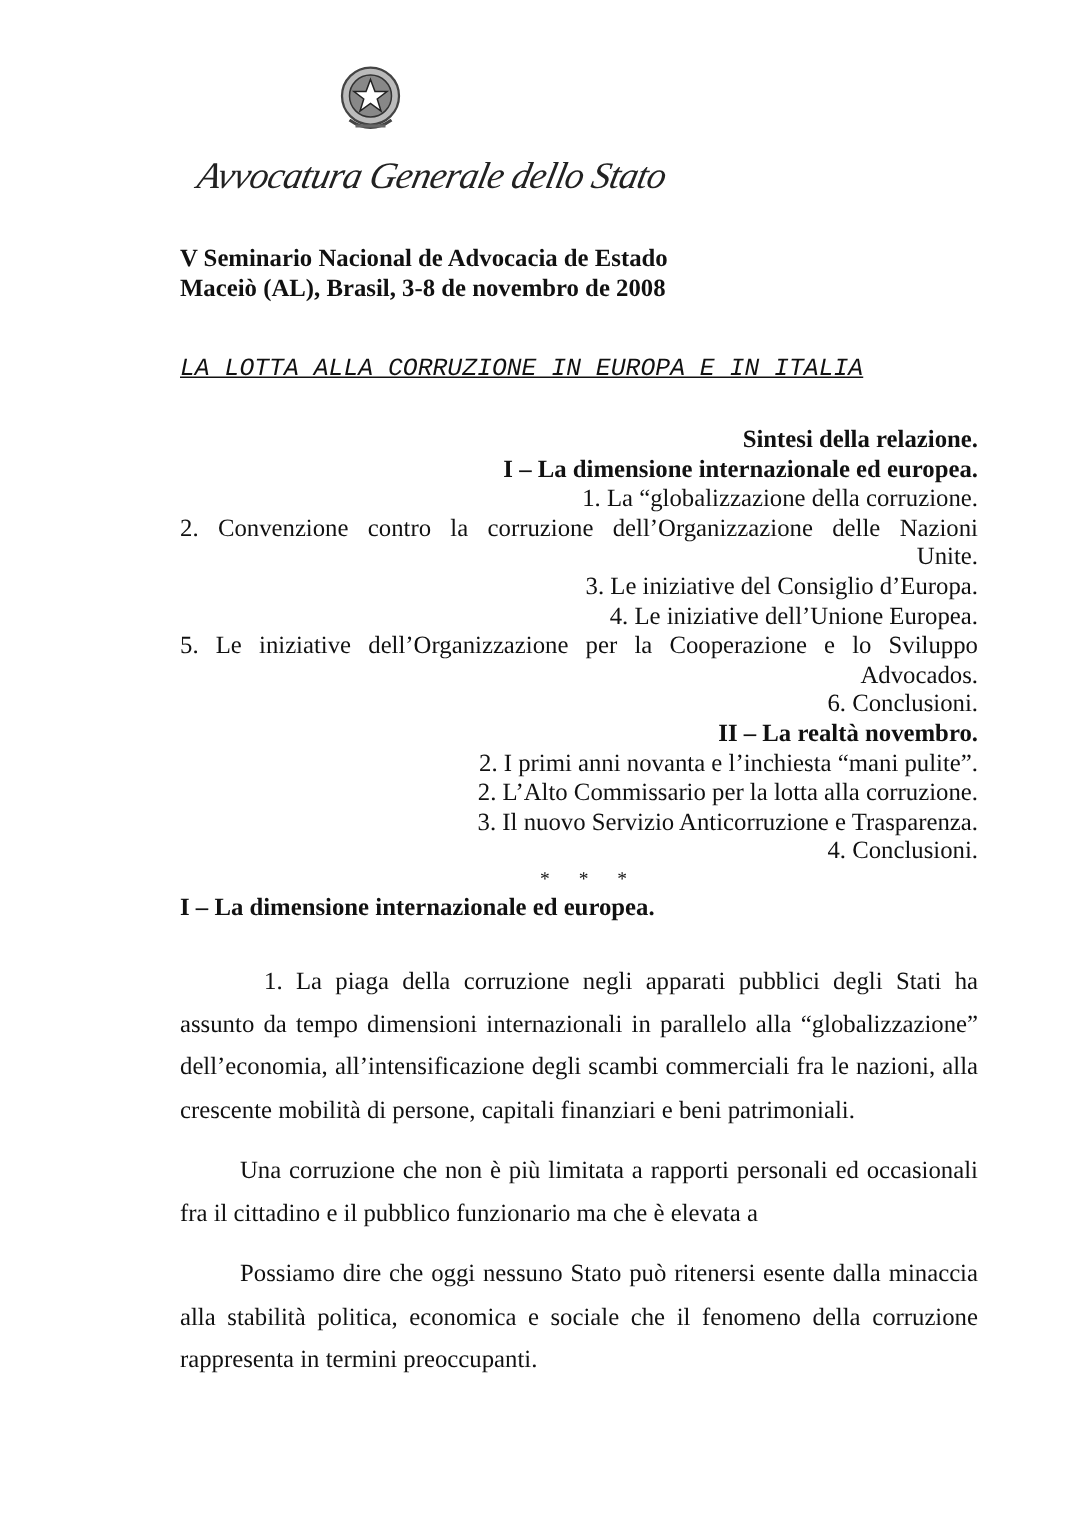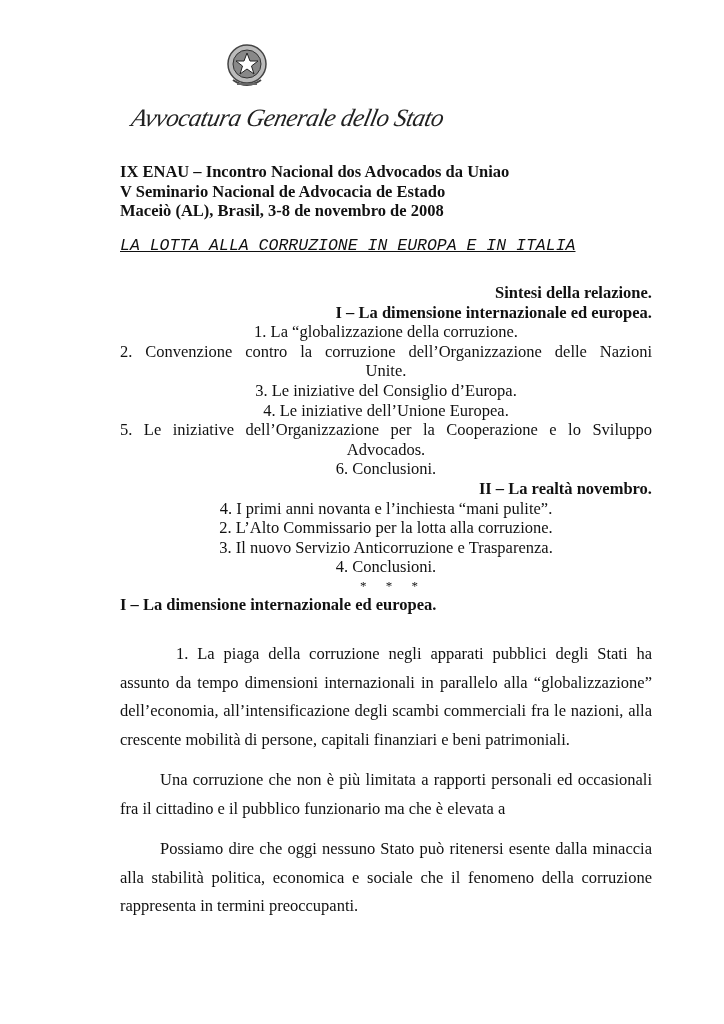--- a/index.html
+++ b/index.html
@@ -10,21 +10,21 @@
                font-style: italic; font-size: 25px; letter-spacing: -0.5px; color: #222;
                transform: skewX(-12deg); white-space: nowrap; }
   .block { position: absolute; left: 120px; width: 532px; font-family: "Liberation Serif", serif; }
   .conf { top: 162px; font-weight: bold; font-size: 16.5px; line-height: 19.5px; }
   .conf div { white-space: nowrap; }
   .title { position: absolute; left: 120px; top: 236px; font-family: Liberation Mono, monospace;
            font-style: italic; font-size: 16.5px; text-decoration: underline; white-space: nowrap; }
   .toc { top: 283px; font-size: 16.5px; line-height: 19.6px; }
   .toc .b { font-weight: bold; text-align: right; }
   .toc .j { text-align: justify; text-align-last: justify; }
-  .toc .nj { text-align: center; }
+  .toc .nj { text-align: right; }
   .stars { text-align: center; font-size: 13px; letter-spacing: 8px; line-height: 18px; padding-left: 14px; }
   .sect { font-weight: bold; }
   .body { top: 628px; font-size: 16.5px; line-height: 28.5px; }
   .body p { margin: 12px 0 6px 0; text-align: justify; }
   .body p.first { text-indent: 56px; }
   .body p.ind { text-indent: 40px; }
 </style>
 </head>
 <body>
 
@@ -33,40 +33,39 @@
     <circle cx="22" cy="22" r="19" fill="#bbb" stroke="#444" stroke-width="1.5"></circle>
     <circle cx="22" cy="22" r="14" fill="#888" stroke="#333" stroke-width="1"></circle>
     <polygon points="22,11 25,19 33,19 26.5,24 29,32 22,27 15,32 17.5,24 11,19 19,19" fill="#fff" stroke="#222" stroke-width="1"></polygon>
     <path d="M8 38 Q22 48 36 38" fill="none" stroke="#444" stroke-width="2"></path>
     <path d="M12 42 L32 42" stroke="#666" stroke-width="2"></path>
   </svg>
 </div>
 <div class="logo-text">Avvocatura Generale dello Stato</div>
 
 <div class="block conf">
-  <div>IX ENAU – Incontro Nacional dos Advocados da Uniao</div>
   <div>V Seminario Nacional de Advocacia de Estado</div>
   <div>Maceiò (AL), Brasil, 3-8 de novembro de 2008</div>
 </div>
 
 <div class="title">LA LOTTA ALLA CORRUZIONE IN EUROPA E IN ITALIA</div>
 
 <div class="block toc">
   <div class="b">Sintesi della relazione.</div>
   <div class="b">I – La dimensione internazionale ed europea.</div>
   <div class="nj">1. La “globalizzazione della corruzione.</div>
   <div class="j">2. Convenzione contro la corruzione dell’Organizzazione delle Nazioni</div>
   <div class="nj">Unite.</div>
   <div class="nj">3. Le iniziative del Consiglio d’Europa.</div>
   <div class="nj">4. Le iniziative dell’Unione Europea.</div>
   <div class="j">5. Le iniziative dell’Organizzazione per la Cooperazione e lo Sviluppo</div>
   <div class="nj">Advocados.</div>
   <div class="nj">6. Conclusioni.</div>
   <div class="b">II – La realtà novembro.</div>
-  <div class="nj">4. I primi anni novanta e l’inchiesta “mani pulite”.</div>
+  <div class="nj">2. I primi anni novanta e l’inchiesta “mani pulite”.</div>
   <div class="nj">2. L’Alto Commissario per la lotta alla corruzione.</div>
   <div class="nj">3. Il nuovo Servizio Anticorruzione e Trasparenza.</div>
   <div class="nj">4. Conclusioni.</div>
   <div class="stars">* * *</div>
   <div class="sect">I – La dimensione internazionale ed europea.</div>
 </div>
 
 <div class="block body">
   <p class="first">1. La piaga della corruzione negli apparati pubblici degli Stati ha assunto da tempo dimensioni internazionali in parallelo alla “globalizzazione” dell’economia, all’intensificazione degli scambi commerciali fra le nazioni, alla crescente mobilità di persone, capitali finanziari e beni patrimoniali.</p>
   <p class="ind">Una corruzione che non è più limitata a rapporti personali ed occasionali fra il cittadino e il pubblico funzionario ma che è elevata a</p>

